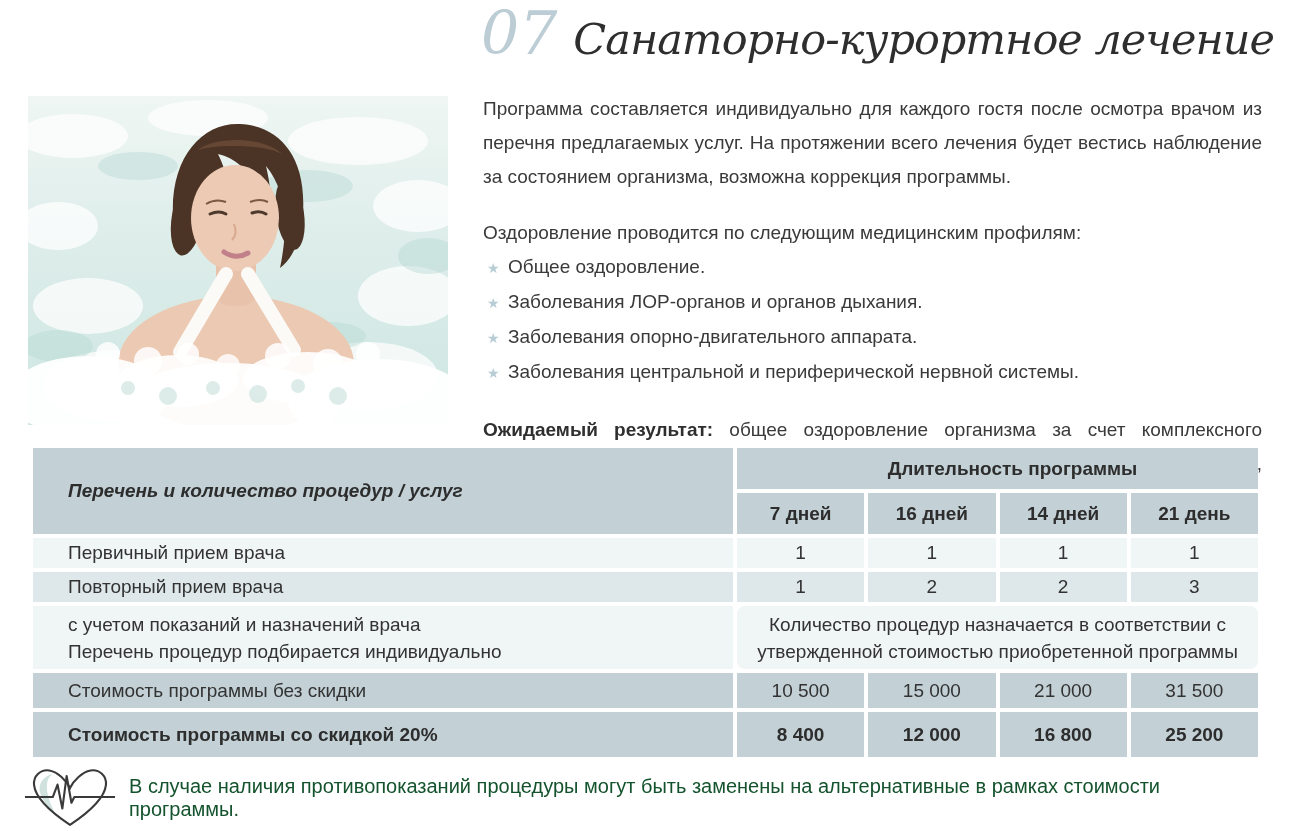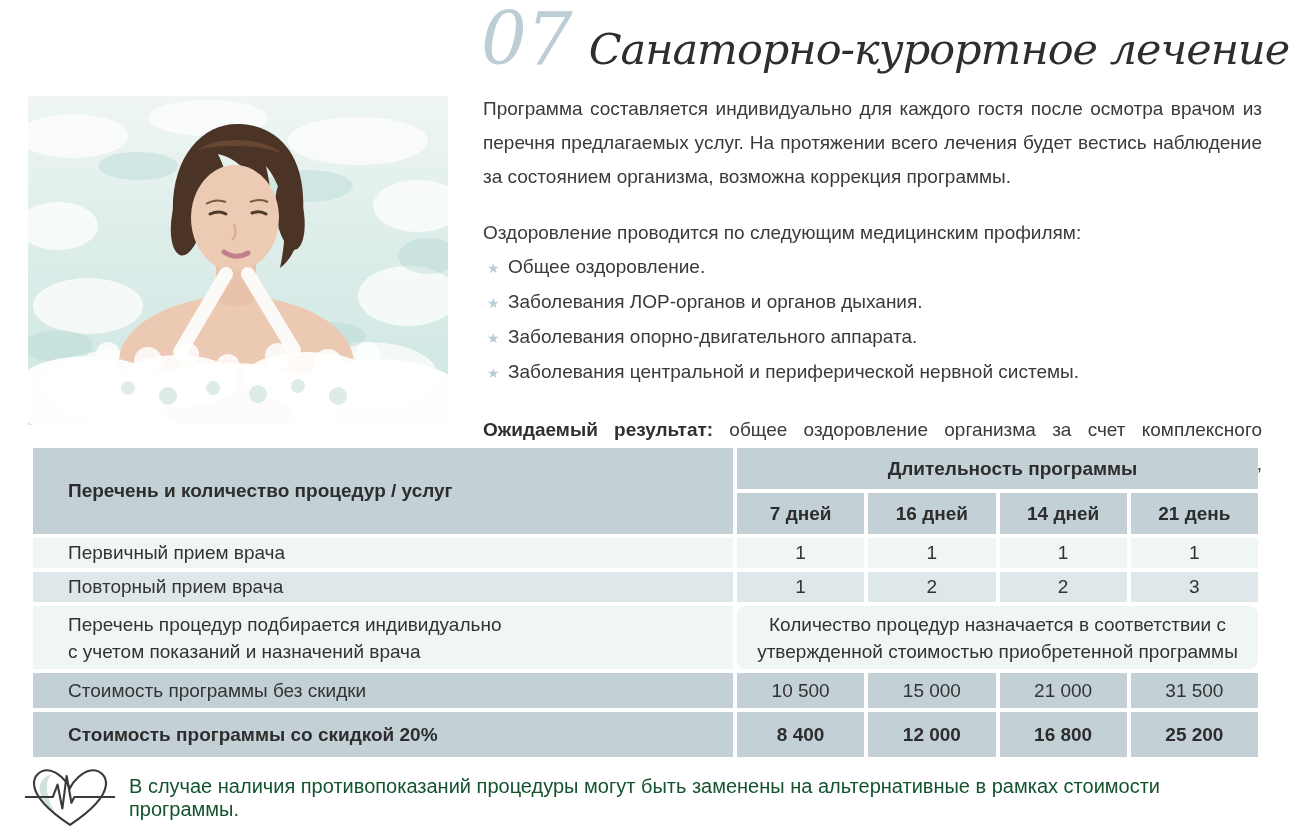--- a/index.html
+++ b/index.html
@@ -23,21 +23,21 @@
     top: 6px;
     display: flex;
     align-items: baseline;
     gap: 16px;
     white-space: nowrap;
   }
   .page-number {
     font-family: "DejaVu Serif", serif;
     font-style: italic;
     font-weight: 300;
-    font-size: 72px;
+    font-size: 60px;
     line-height: 0.92;
     color: #bccdd5;
   }
   .page-title {
     font-family: "DejaVu Serif", serif;
     font-style: italic;
     font-weight: 400;
     font-size: 43px;
     color: #2e2e2e;
     letter-spacing: -1px;
@@ -97,21 +97,21 @@
     color: #333333;
   }
   .c-dark   { background: #c3d1d6; }
   .c-light  { background: #f0f5f6; }
   .c-med    { background: #dee7e9; }
   .cell.left   { justify-content: flex-start; padding-left: 35px; padding-right: 14px; }
   .cell.center { justify-content: center; text-align: center; }
   .cell.bold   { font-weight: bold; color: #2d2d2d; }
   .cell.two-line { flex-direction: column; justify-content: center; align-items: flex-start; line-height: 27px; }
   .cell.two-line.center { align-items: center; border-radius: 8px; }
-  .hdr-left    { grid-column: 1; grid-row: 1 / 3; }
+  .hdr-left    { grid-column: 1; grid-row: 1 / 3; font-style: italic; }
   .hdr-span    { grid-column: 2 / 6; grid-row: 1; padding-left: 30px; }
   .merged-cell { grid-column: 2 / 6; }
 
   
   .footnote {
     position: absolute;
     left: 24px;
     top: 764px;
     width: 1250px;
     display: flex;
@@ -255,22 +255,22 @@
     <div class="cell c-light center">1</div>
     <div class="cell c-light center">1</div>
 
     <div class="cell c-med left">Повторный прием врача</div>
     <div class="cell c-med center">1</div>
     <div class="cell c-med center">2</div>
     <div class="cell c-med center">2</div>
     <div class="cell c-med center">3</div>
 
     <div class="cell c-light left two-line">
+      <span>с учетом показаний и назначений врача</span>
       <span>Перечень процедур подбирается индивидуально</span>
-      <span>с учетом показаний и назначений врача</span>
     </div>
     <div class="cell c-light center two-line merged-cell">
       <span>Количество процедур назначается в соответствии с</span>
       <span>утвержденной стоимостью приобретенной программы</span>
     </div>
 
     <div class="cell c-dark left">Стоимость программы без скидки</div>
     <div class="cell c-dark center">10 500</div>
     <div class="cell c-dark center">15 000</div>
     <div class="cell c-dark center">21 000</div>

